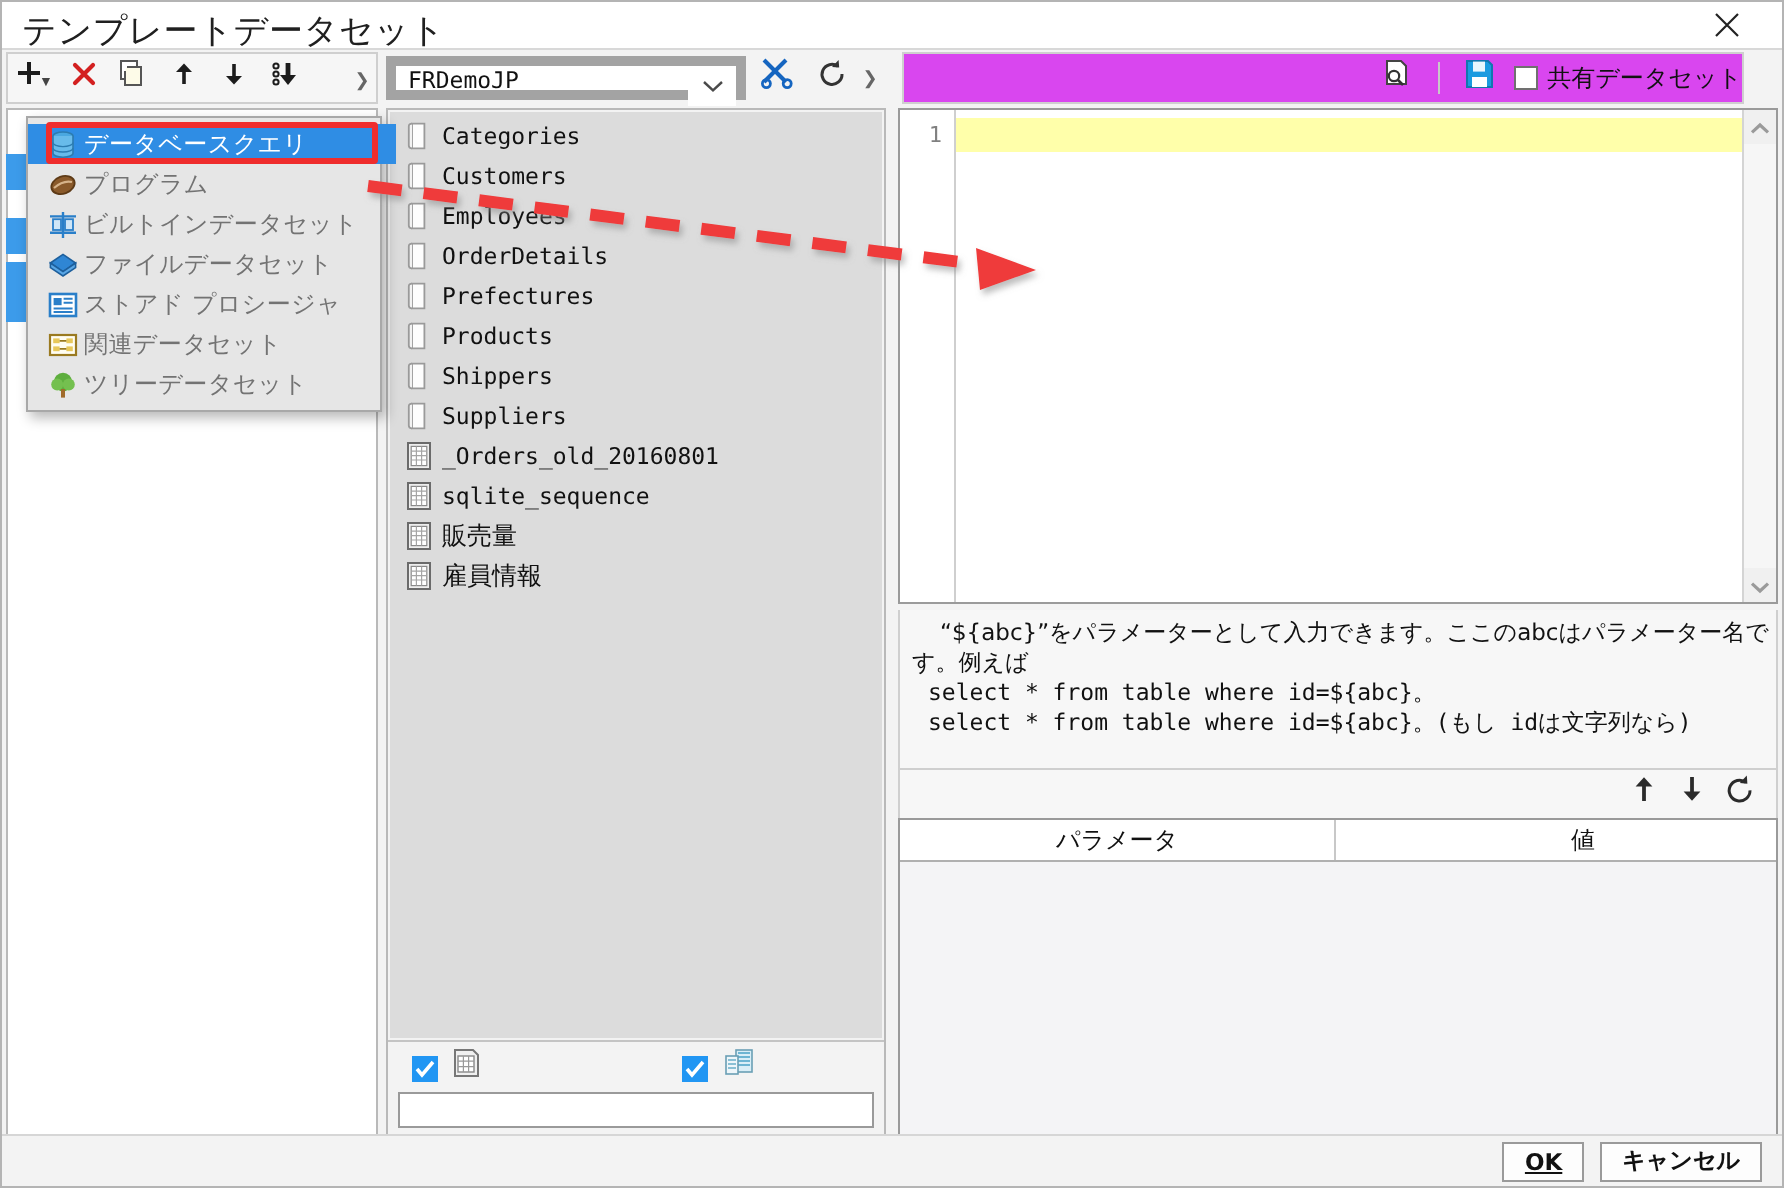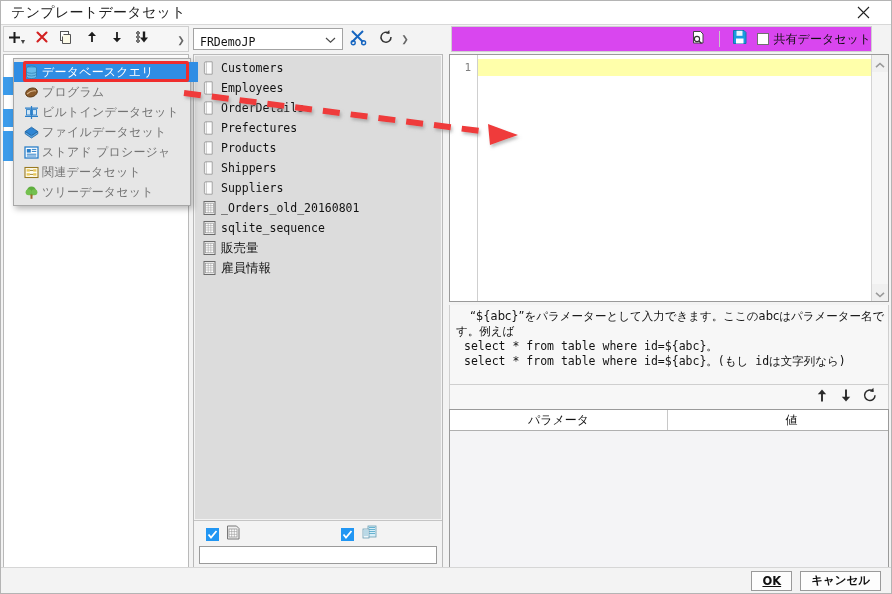--- a/index.html
+++ b/index.html
@@ -20,21 +20,21 @@
 
   
   .titlebar {
     position: absolute; left: 0; top: 0;
     width: 890px; height: 24px;
     background: #ffffff;
     border-bottom: 1px solid #d8d8d8;
   }
   .titlebar-text {
     position: absolute; left: 10px; top: 3px;
-    font-size: 14px; color: #202020;
+    font-size: 17px; color: #202020;
     font-family: Liberation Serif, serif;
     letter-spacing: .3px;
     white-space: nowrap;
   }
   .titlebar-close {
     position: absolute; right: 8px; top: 0px;
     width: 40px; height: 23px;
     display: flex; align-items: center; justify-content: center;
     cursor: default;
   }
@@ -65,24 +65,24 @@
     display:flex; align-items:center; justify-content:center;
     font-size: 9px; color: #666;
   }
 
   .tb-mid {
     position: absolute; left: 192px; top: 1px;
     width: 250px; height: 26px;
     display: flex; align-items: center;
   }
   .combo {
-    width: 150px; height: 22px;
-    background: #ffffff;
-    border: 1px solid #a3a3a3;
-    display: flex; align-items: flex-end;
+    width: 180px; height: 22px;
+    background: #ffffff;
+    border: 5px solid #a3a3a3;
+    display: flex; align-items: flex-start;
     position: relative;
   }
   .combo-text {
     font-family: "DejaVu Sans Mono", monospace;
     font-size: 11.5px; color: #111;
     padding-left: 6px;
     white-space: nowrap; overflow: hidden;
   }
   .combo-arrow {
     position: absolute; right: 0; top: 0;
@@ -527,20 +527,29 @@
 
   <div class="left-panel"></div>
 
   <div class="blue-stub" style="left:2px; top:76px;"></div>
   <div class="blue-stub" style="left:2px; top:108px;"></div>
   <div class="blue-stub" style="left:2px; top:130px; height:30px;"></div>
 
   <div class="mid-panel">
     <div class="tbl-list">
       <div class="tbl-list-inner" id="table-rows">
+          <div class="tbl-row">
+            <span class="tbl-ico">
+              <svg width="13" height="14" viewBox="0 0 13 14">
+                <path d="M3 0.8 h6.2 v12.4 h-6.2 z" fill="#fdfdfd" stroke="#9a9a9a" stroke-width=".9"></path>
+                <path d="M3 0.8 q-1.6 0 -1.6 1.4 v9.6 q0 1.4 1.6 1.4" fill="#f2f2f2" stroke="#9a9a9a" stroke-width=".9"></path>
+              </svg>
+            </span>
+            <span class="tbl-name">Categories</span>
+          </div>
           <div class="tbl-row">
             <span class="tbl-ico">
               <svg width="13" height="14" viewBox="0 0 13 14">
                 <path d="M3 0.8 h6.2 v12.4 h-6.2 z" fill="#fdfdfd" stroke="#9a9a9a" stroke-width=".9"></path>
                 <path d="M3 0.8 q-1.6 0 -1.6 1.4 v9.6 q0 1.4 1.6 1.4" fill="#f2f2f2" stroke="#9a9a9a" stroke-width=".9"></path>
               </svg>
             </span>
             <span class="tbl-name">Customers</span>
           </div>
           <div class="tbl-row">

